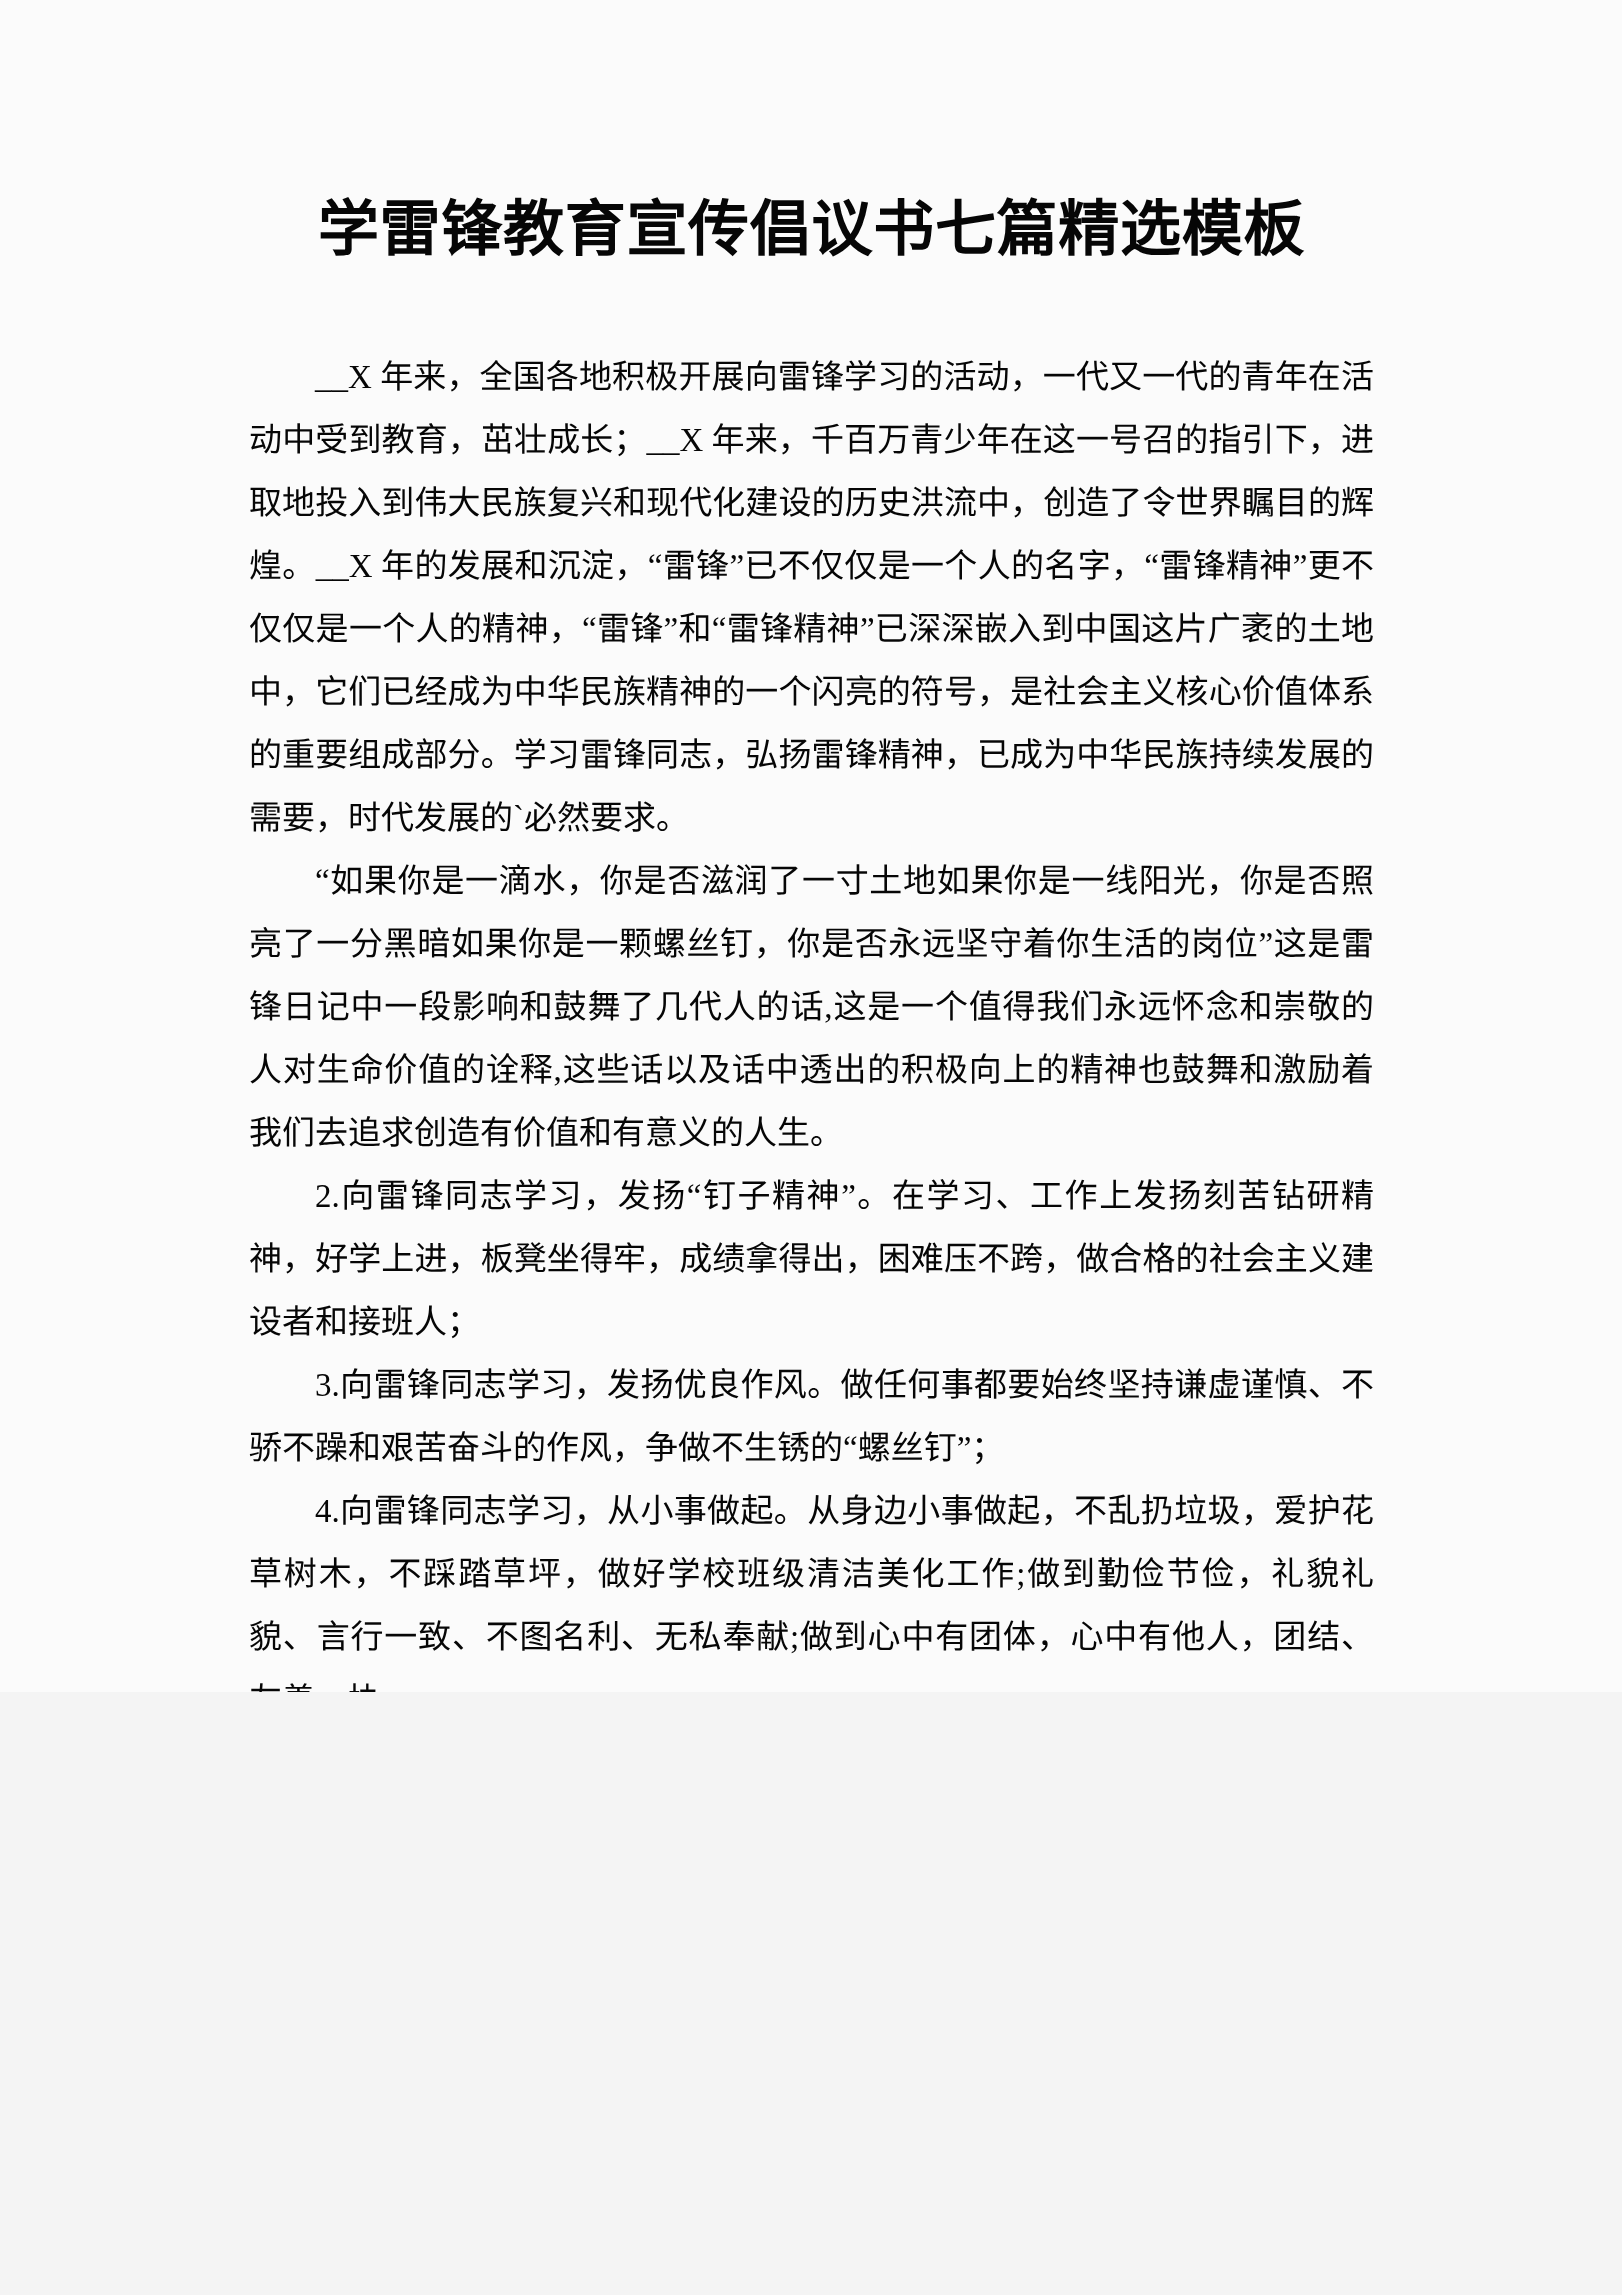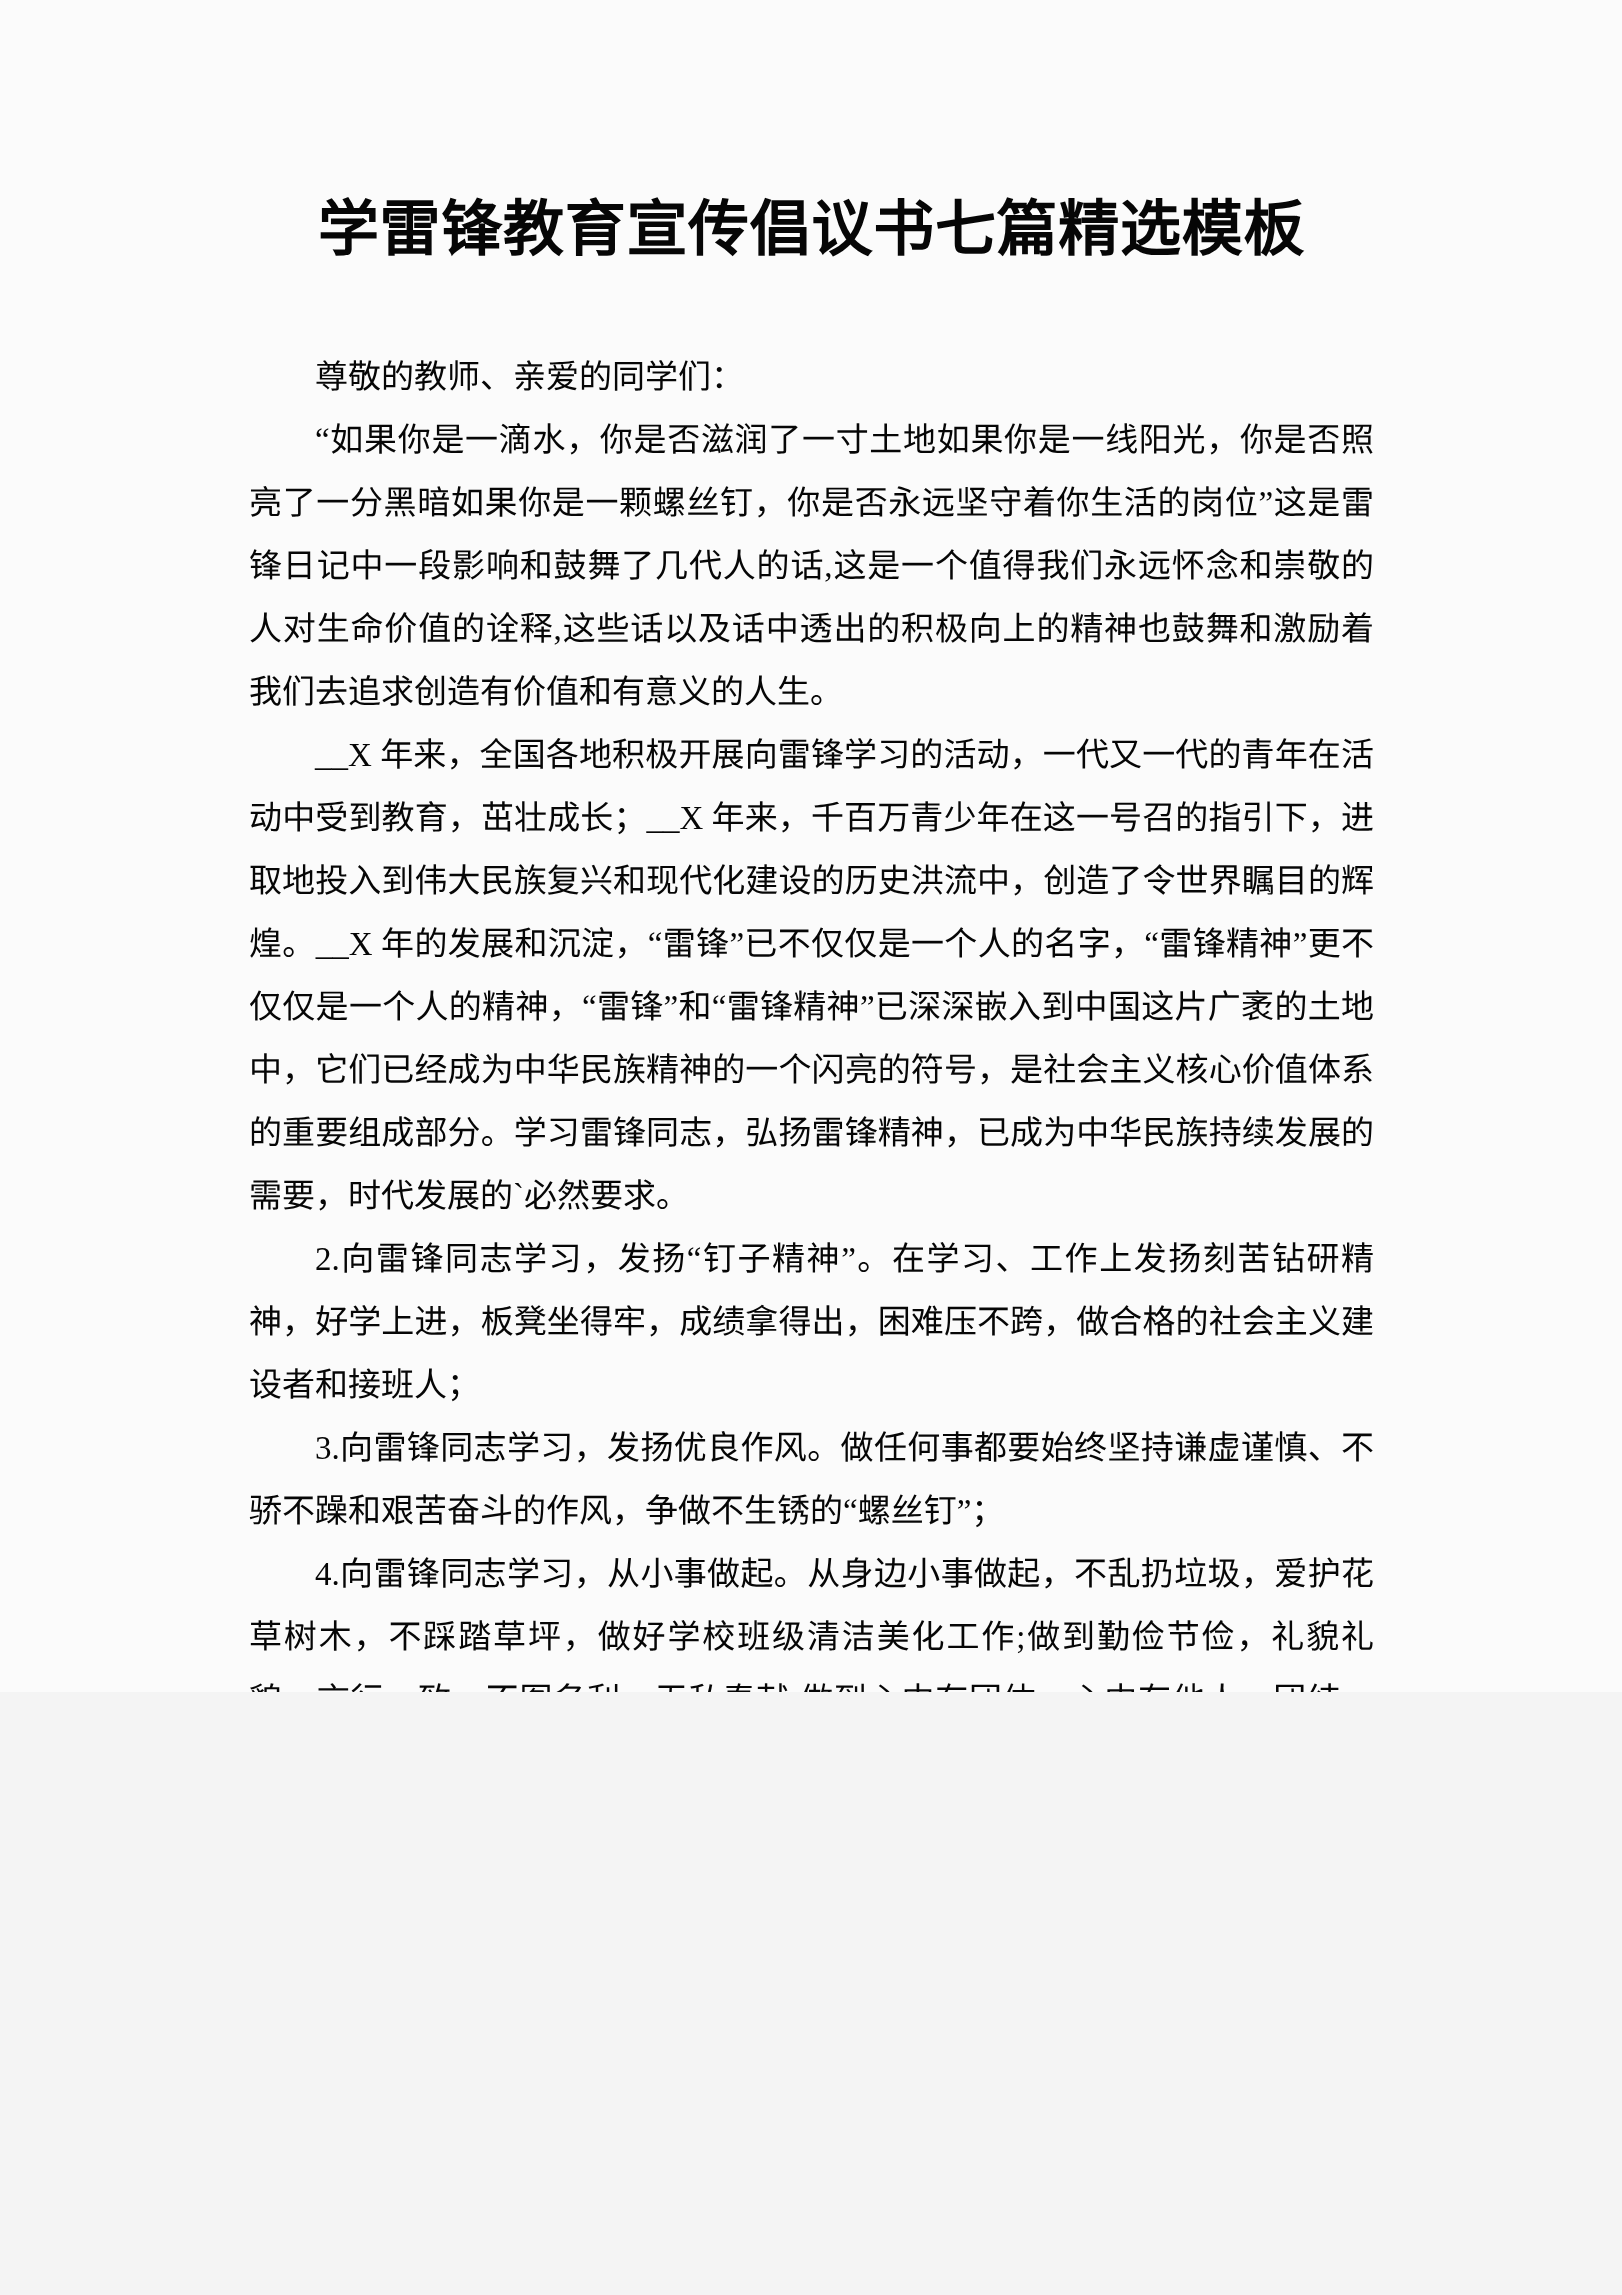--- a/index.html
+++ b/index.html
@@ -47,25 +47,24 @@
   }
 </style>
 </head>
 <body>
 
 <div class="page">
   <h1 class="doc-title">学雷锋教育宣传倡议书七篇精选模板</h1>
 
   <div class="doc-body">
 
-    <p class="para">尊敬的教师、亲爱的同学们：</p>
+
+    <p class="para">__X 年来，全国各地积极开展向雷锋学习的活动，一代又一代的青年在活动中受到教育，茁壮成长；__X 年来，千百万青少年在这一号召的指引下，进取地投入到伟大民族复兴和现代化建设的历史洪流中，创造了令世界瞩目的辉煌。__X 年的发展和沉淀，“雷锋”已不仅仅是一个人的名字，“雷锋精神”更不仅仅是一个人的精神，“雷锋”和“雷锋精神”已深深嵌入到中国这片广袤的土地中，它们已经成为中华民族精神的一个闪亮的符号，是社会主义核心价值体系的重要组成部分。学习雷锋同志，弘扬雷锋精神，已成为中华民族持续发展的需要，时代发展的`必然要求。</p>
 
     <p class="para">“如果你是一滴水，你是否滋润了一寸土地如果你是一线阳光，你是否照亮了一分黑暗如果你是一颗螺丝钉，你是否永远坚守着你生活的岗位”这是雷锋日记中一段影响和鼓舞了几代人的话,这是一个值得我们永远怀念和崇敬的人对生命价值的诠释,这些话以及话中透出的积极向上的精神也鼓舞和激励着我们去追求创造有价值和有意义的人生。</p>
-
-    <p class="para">__X 年来，全国各地积极开展向雷锋学习的活动，一代又一代的青年在活动中受到教育，茁壮成长；__X 年来，千百万青少年在这一号召的指引下，进取地投入到伟大民族复兴和现代化建设的历史洪流中，创造了令世界瞩目的辉煌。__X 年的发展和沉淀，“雷锋”已不仅仅是一个人的名字，“雷锋精神”更不仅仅是一个人的精神，“雷锋”和“雷锋精神”已深深嵌入到中国这片广袤的土地中，它们已经成为中华民族精神的一个闪亮的符号，是社会主义核心价值体系的重要组成部分。学习雷锋同志，弘扬雷锋精神，已成为中华民族持续发展的需要，时代发展的`必然要求。</p>
 
 
 
     <p class="para">2.向雷锋同志学习，发扬“钉子精神”。在学习、工作上发扬刻苦钻研精神，好学上进，板凳坐得牢，成绩拿得出，困难压不跨，做合格的社会主义建设者和接班人；</p>
 
     <p class="para">3.向雷锋同志学习，发扬优良作风。做任何事都要始终坚持谦虚谨慎、不骄不躁和艰苦奋斗的作风，争做不生锈的“螺丝钉”；</p>
 
     <p class="para">4.向雷锋同志学习，从小事做起。从身边小事做起，不乱扔垃圾，爱护花草树木，不踩踏草坪，做好学校班级清洁美化工作;做到勤俭节俭，礼貌礼貌、言行一致、不图名利、无私奉献;做到心中有团体，心中有他人，团结、友善、协</p>
   </div>
 </div>

